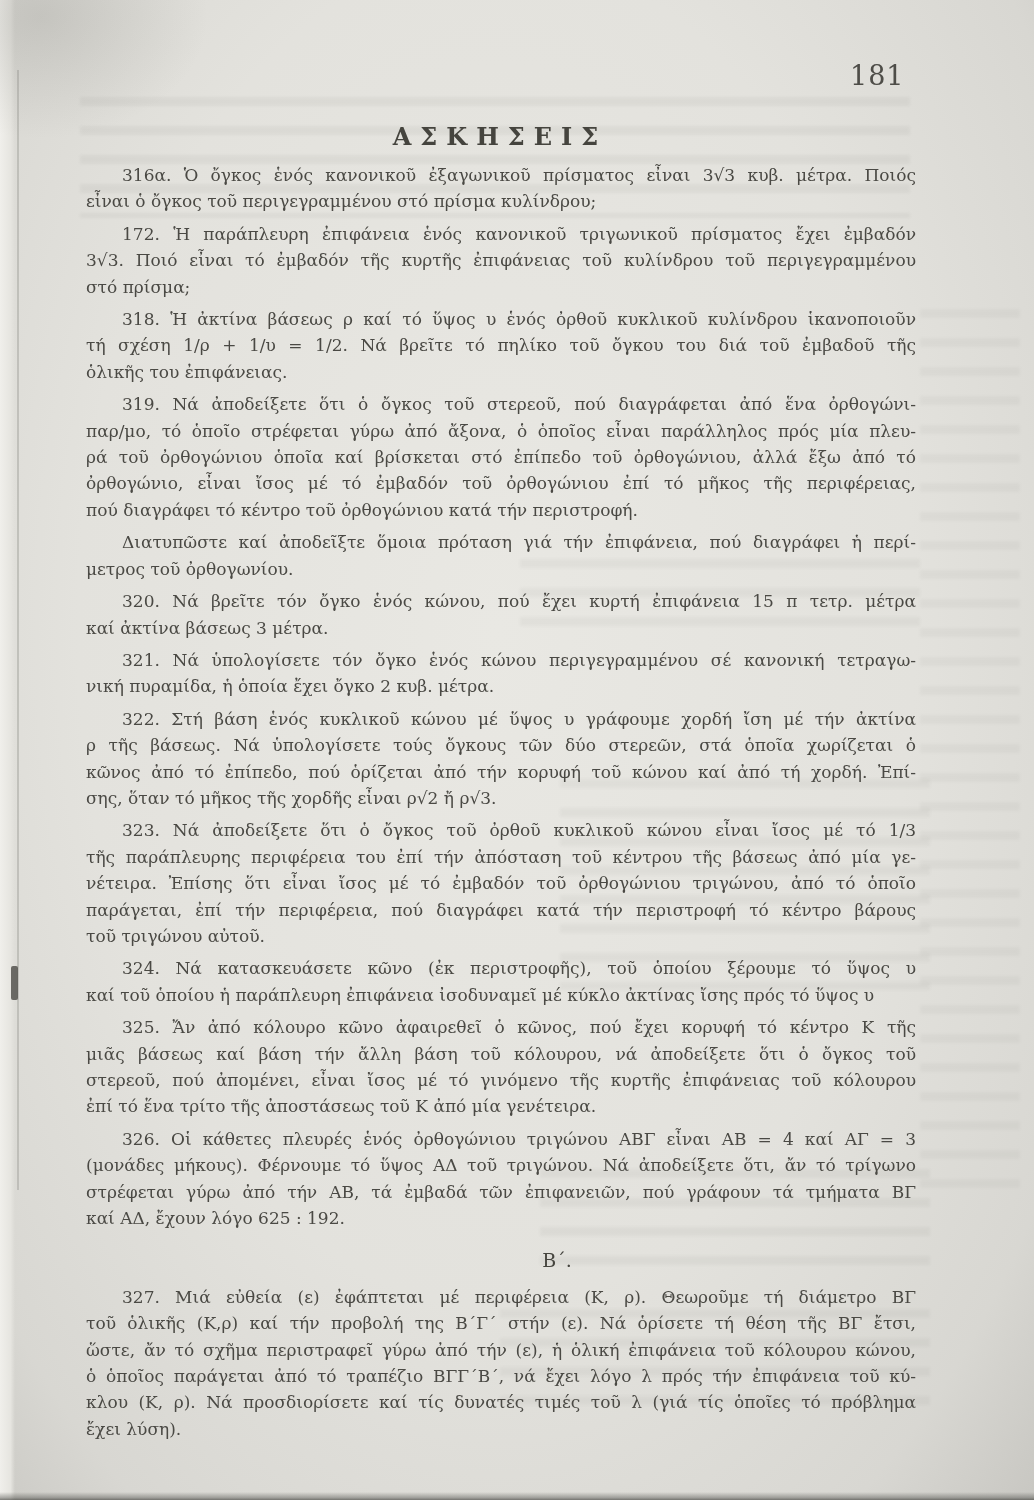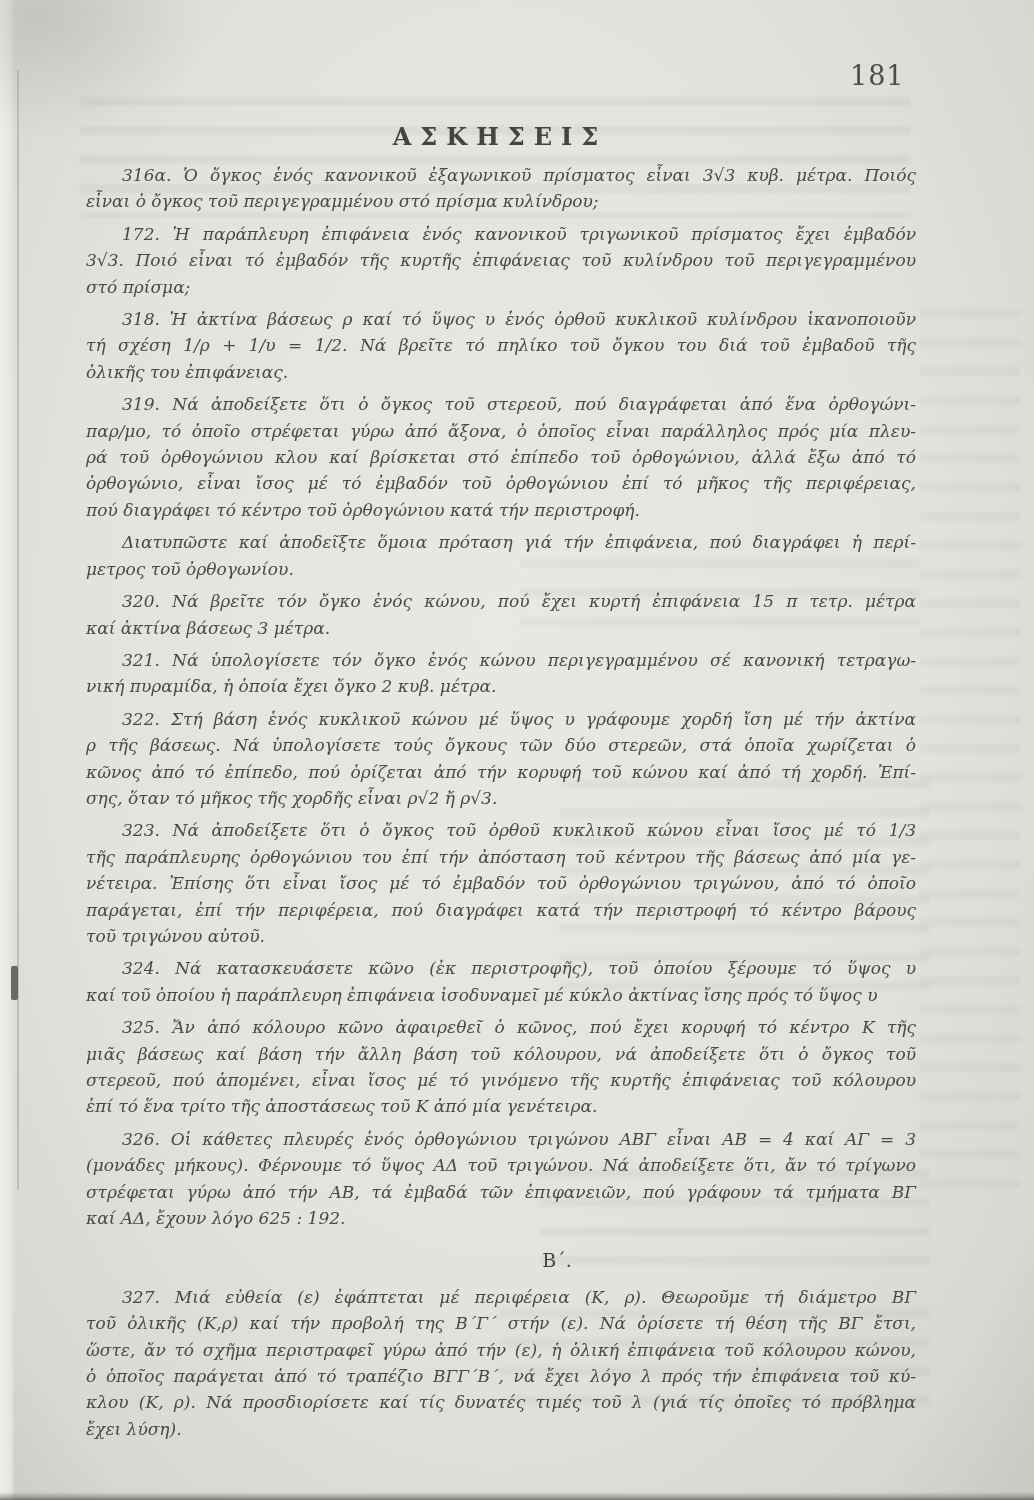--- a/index.html
+++ b/index.html
@@ -41,21 +41,21 @@
   .heading{
     position:absolute;left:86px;top:122px;width:828px;
     text-align:center;font-size:24px;font-weight:700;
     letter-spacing:9px;color:#45443e;
   }
   .content{
     position:absolute;left:86px;top:162px;width:830px;
     font-size:17px;line-height:26.4px;color:#4a4944;
   }
   .para{margin:0 0 6px 0;}
-  .para .line{text-align:justify;text-align-last:justify;font-style:italic;}
+  .para .line{text-align:justify;text-align-last:justify;}
   .para .line.first{text-indent:36px;}
   .para .line.last{text-align:center;text-align-last:left;}
   .section-label{
     margin:16px 0 10px 0;text-align:center;font-size:19px;color:#45443e;
     transform:translateX(56px);
   }
 </style>
 </head>
 <body>
 
@@ -87,21 +87,21 @@
         <div class="line last">στό πρίσμα;</div>
       </div>
     <div class="para">
         <div class="line first">318. Ἡ ἀκτίνα βάσεως ρ καί τό ὕψος υ ἑνός ὀρθοῦ κυκλικοῦ κυλίνδρου ἱκανοποιοῦν</div>
         <div class="line">τή σχέση 1/ρ + 1/υ = 1/2. Νά βρεῖτε τό πηλίκο τοῦ ὄγκου του διά τοῦ ἐμβαδοῦ τῆς</div>
         <div class="line last">ὁλικῆς του ἐπιφάνειας.</div>
       </div>
     <div class="para">
         <div class="line first">319. Νά ἀποδείξετε ὅτι ὁ ὄγκος τοῦ στερεοῦ, πού διαγράφεται ἀπό ἕνα ὀρθογώνι-</div>
         <div class="line">παρ/μο, τό ὁποῖο στρέφεται γύρω ἀπό ἄξονα, ὁ ὁποῖος εἶναι παράλληλος πρός μία πλευ-</div>
-        <div class="line">ρά τοῦ ὀρθογώνιου κλου καί βρίσκεται στό ἐπίπεδο τοῦ ὀρθογώνιου, ἀλλά ἔξω ἀπό τό</div>
+        <div class="line">ρά τοῦ ὀρθογώνιου ὁποῖα καί βρίσκεται στό ἐπίπεδο τοῦ ὀρθογώνιου, ἀλλά ἔξω ἀπό τό</div>
         <div class="line">ὀρθογώνιο, εἶναι ἴσος μέ τό ἐμβαδόν τοῦ ὀρθογώνιου ἐπί τό μῆκος τῆς περιφέρειας,</div>
         <div class="line last">πού διαγράφει τό κέντρο τοῦ ὀρθογώνιου κατά τήν περιστροφή.</div>
       </div>
     <div class="para">
         <div class="line first">Διατυπῶστε καί ἀποδεῖξτε ὅμοια πρόταση γιά τήν ἐπιφάνεια, πού διαγράφει ἡ περί-</div>
         <div class="line last">μετρος τοῦ ὀρθογωνίου.</div>
       </div>
     <div class="para">
         <div class="line first">320. Νά βρεῖτε τόν ὄγκο ἑνός κώνου, πού ἔχει κυρτή ἐπιφάνεια 15 π τετρ. μέτρα</div>
         <div class="line last">καί ἀκτίνα βάσεως 3 μέτρα.</div>
@@ -111,21 +111,21 @@
         <div class="line last">νική πυραμίδα, ἡ ὁποία ἔχει ὄγκο 2 κυβ. μέτρα.</div>
       </div>
     <div class="para">
         <div class="line first">322. Στή βάση ἑνός κυκλικοῦ κώνου μέ ὕψος υ γράφουμε χορδή ἴση μέ τήν ἀκτίνα</div>
         <div class="line">ρ τῆς βάσεως. Νά ὑπολογίσετε τούς ὄγκους τῶν δύο στερεῶν, στά ὁποῖα χωρίζεται ὁ</div>
         <div class="line">κῶνος ἀπό τό ἐπίπεδο, πού ὁρίζεται ἀπό τήν κορυφή τοῦ κώνου καί ἀπό τή χορδή. Ἐπί-</div>
         <div class="line last">σης, ὅταν τό μῆκος τῆς χορδῆς εἶναι ρ√2 ἤ ρ√3.</div>
       </div>
     <div class="para">
         <div class="line first">323. Νά ἀποδείξετε ὅτι ὁ ὄγκος τοῦ ὀρθοῦ κυκλικοῦ κώνου εἶναι ἴσος μέ τό 1/3</div>
-        <div class="line">τῆς παράπλευρης ὀρθογώνιου του ἐπί τήν ἀπόσταση τοῦ κέντρου τῆς βάσεως ἀπό μία γε-</div>
+        <div class="line">τῆς παράπλευρης περιφέρεια του ἐπί τήν ἀπόσταση τοῦ κέντρου τῆς βάσεως ἀπό μία γε-</div>
         <div class="line">νέτειρα. Ἐπίσης ὅτι εἶναι ἴσος μέ τό ἐμβαδόν τοῦ ὀρθογώνιου τριγώνου, ἀπό τό ὁποῖο</div>
         <div class="line">παράγεται, ἐπί τήν περιφέρεια, πού διαγράφει κατά τήν περιστροφή τό κέντρο βάρους</div>
         <div class="line last">τοῦ τριγώνου αὐτοῦ.</div>
       </div>
     <div class="para">
         <div class="line first">324. Νά κατασκευάσετε κῶνο (ἐκ περιστροφῆς), τοῦ ὁποίου ξέρουμε τό ὕψος υ</div>
         <div class="line last">καί τοῦ ὁποίου ἡ παράπλευρη ἐπιφάνεια ἰσοδυναμεῖ μέ κύκλο ἀκτίνας ἴσης πρός τό ὕψος υ</div>
       </div>
     <div class="para">
         <div class="line first">325. Ἄν ἀπό κόλουρο κῶνο ἀφαιρεθεῖ ὁ κῶνος, πού ἔχει κορυφή τό κέντρο Κ τῆς</div>

